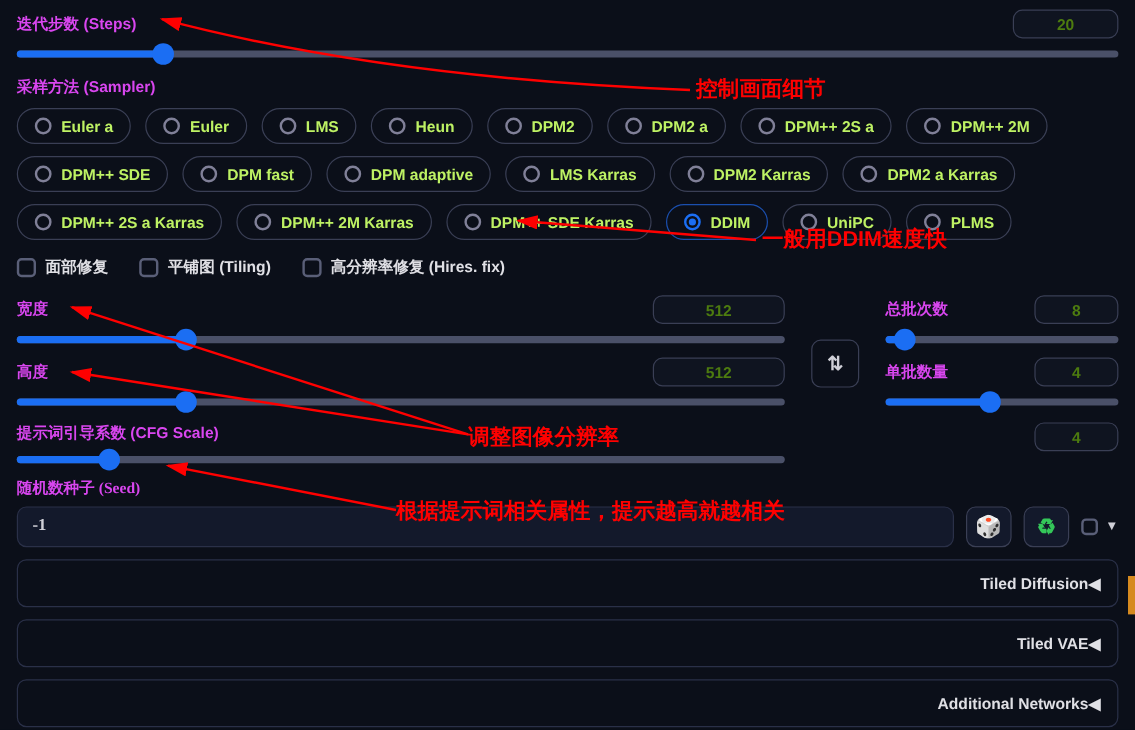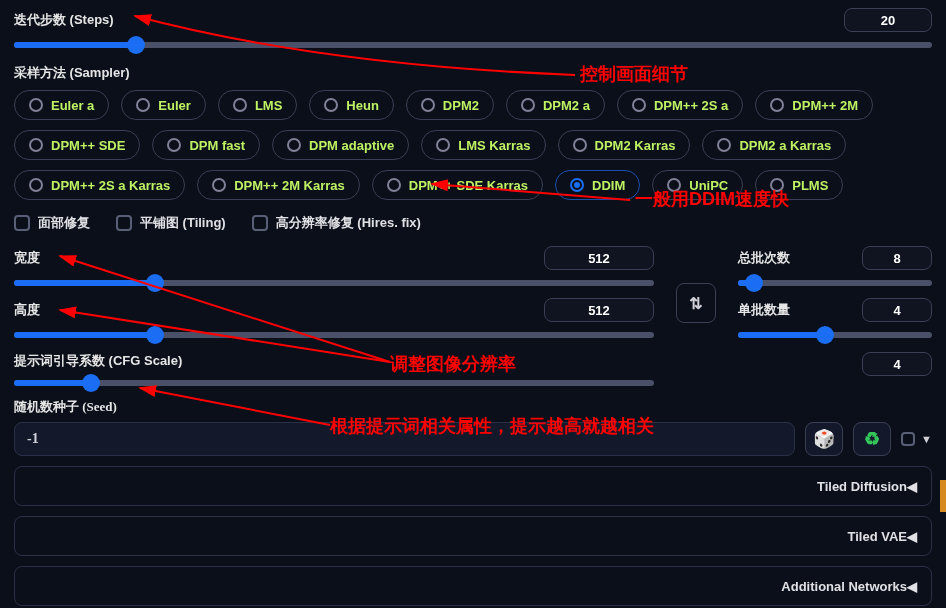--- a/index.html
+++ b/index.html
@@ -12,29 +12,29 @@
     font-weight: 600;
     width: 946px;
     height: 608px;
     overflow: hidden;
     position: relative;
   }
   .page { padding: 6px 14px 10px 14px; }
 
   
   .topline { display: flex; align-items: center; position: relative; padding-top: 2px;}
-  .label { color: #e5e5e5; font-size: 13px; }
+  .label { color: #d946ef; font-size: 13px; }
 
   .numbox {
     background: #0f1420;
     border: 1px solid #3a3f55;
     border-radius: 8px;
     height: 24px; min-width: 88px;
     display: flex; align-items: center; justify-content: center;
-    color: #ffffff; font-size: 13px;
+    color: #4d7c0f; font-size: 13px;
   }
 
   
   .slider {
     position: relative;
     height: 6px;
     border-radius: 4px;
     background: #4a5068;
     margin-top: 10px;
   }

